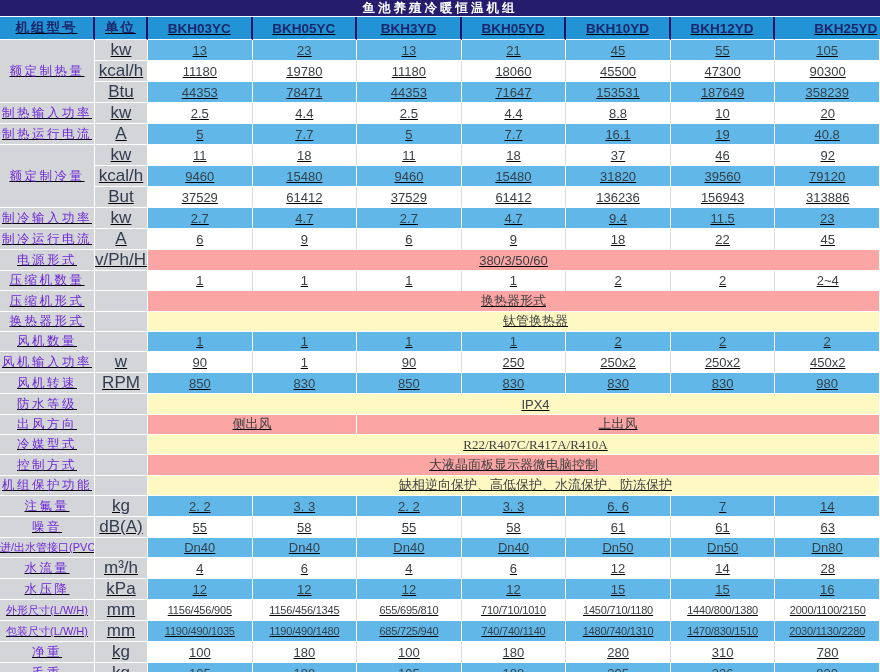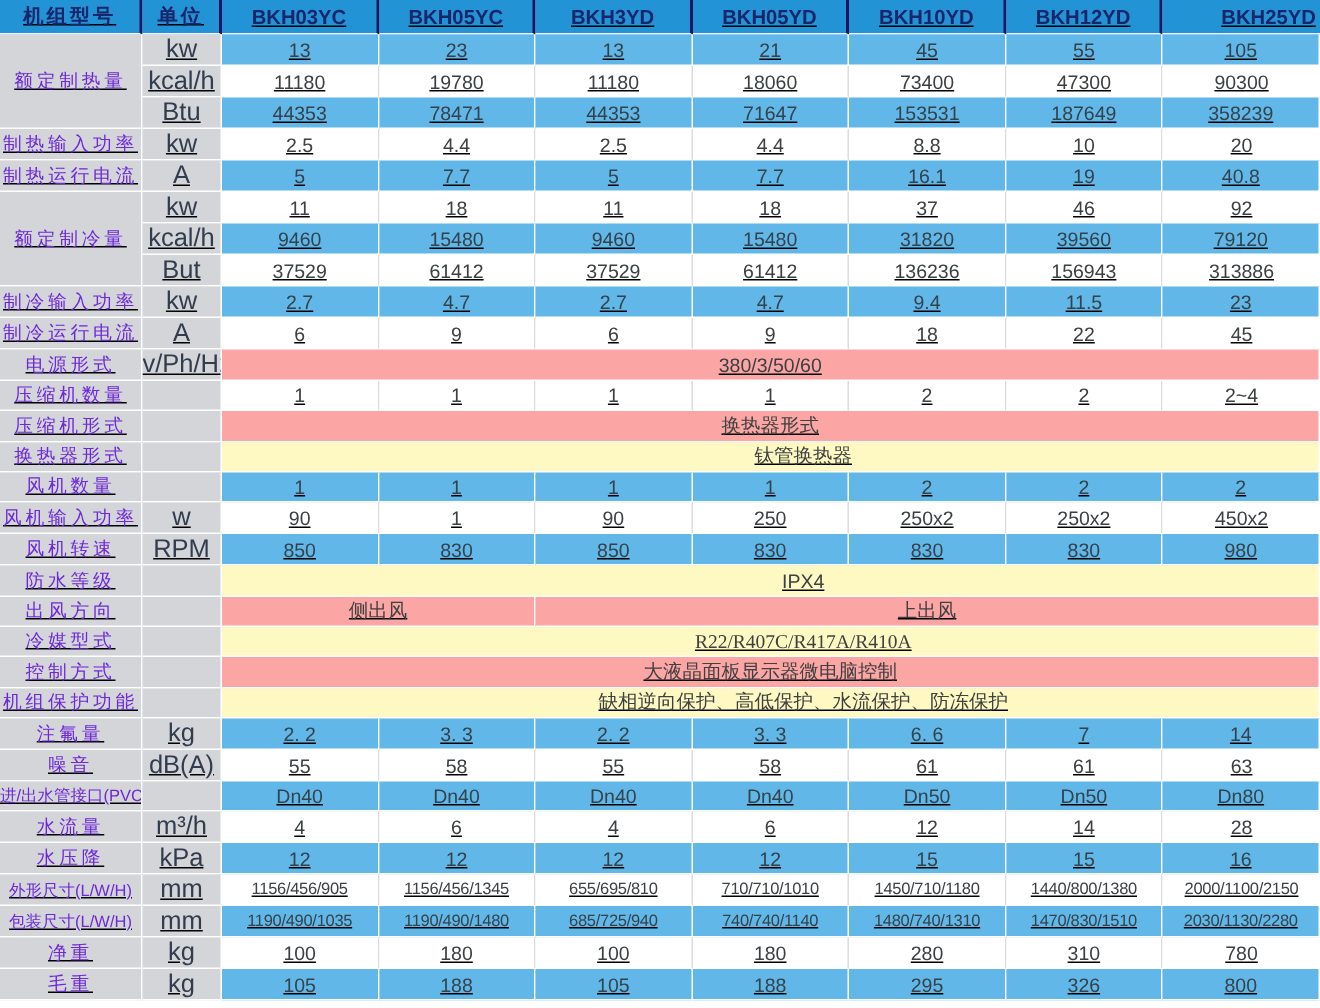--- a/index.html
+++ b/index.html
@@ -49,20 +49,21 @@
   td.val.serif, td.span-cell.serif {
     font-family:"Liberation Serif","DejaVu Serif",serif; color:#404040;
   }
   tr.blue td.span-cell  { background:#fca5a5; }
   tr.white td.span-cell { background:#fef9c3;padding-left:44px; }
 </style>
 </head>
 <body>
 
 <div class="sheet">
+  <div class="title-bar">鱼池养殖冷暖恒温机组</div>
   <table class="spec">
     <colgroup>
       <col class="c-label">
         <col class="c-unit">
       <col>
         <col>
         <col>
         <col>
         <col>
         <col>
@@ -92,21 +93,21 @@
           <td class="val">45</td>
           <td class="val">55</td>
           <td class="val">105</td>
         </tr>
         <tr class="white">
           <td class="unit">kcal/h</td>
           <td class="val">11180</td>
           <td class="val">19780</td>
           <td class="val">11180</td>
           <td class="val">18060</td>
-          <td class="val">73400</td>
+          <td class="val">45500</td>
           <td class="val">47300</td>
           <td class="val">90300</td>
         </tr>
         <tr class="blue">
           <td class="unit">Btu</td>
           <td class="val">44353</td>
           <td class="val">78471</td>
           <td class="val">44353</td>
           <td class="val">71647</td>
           <td class="val">153531</td>

